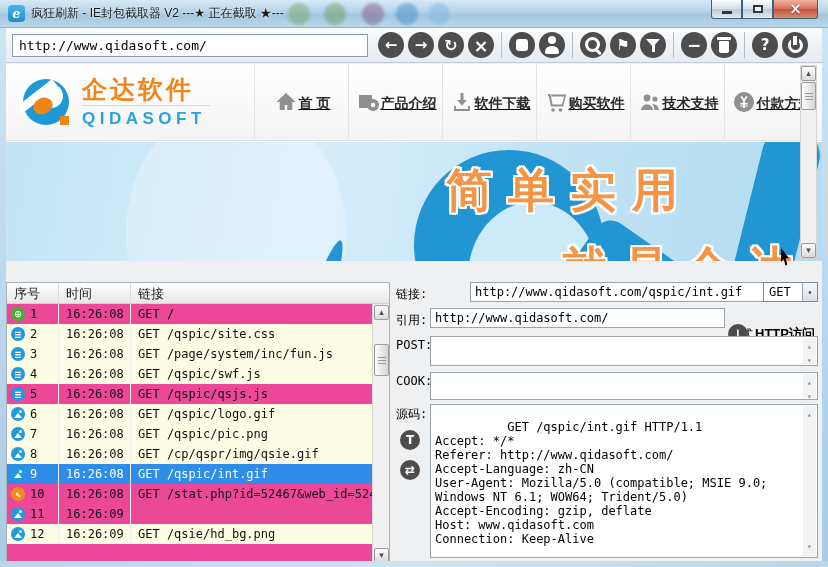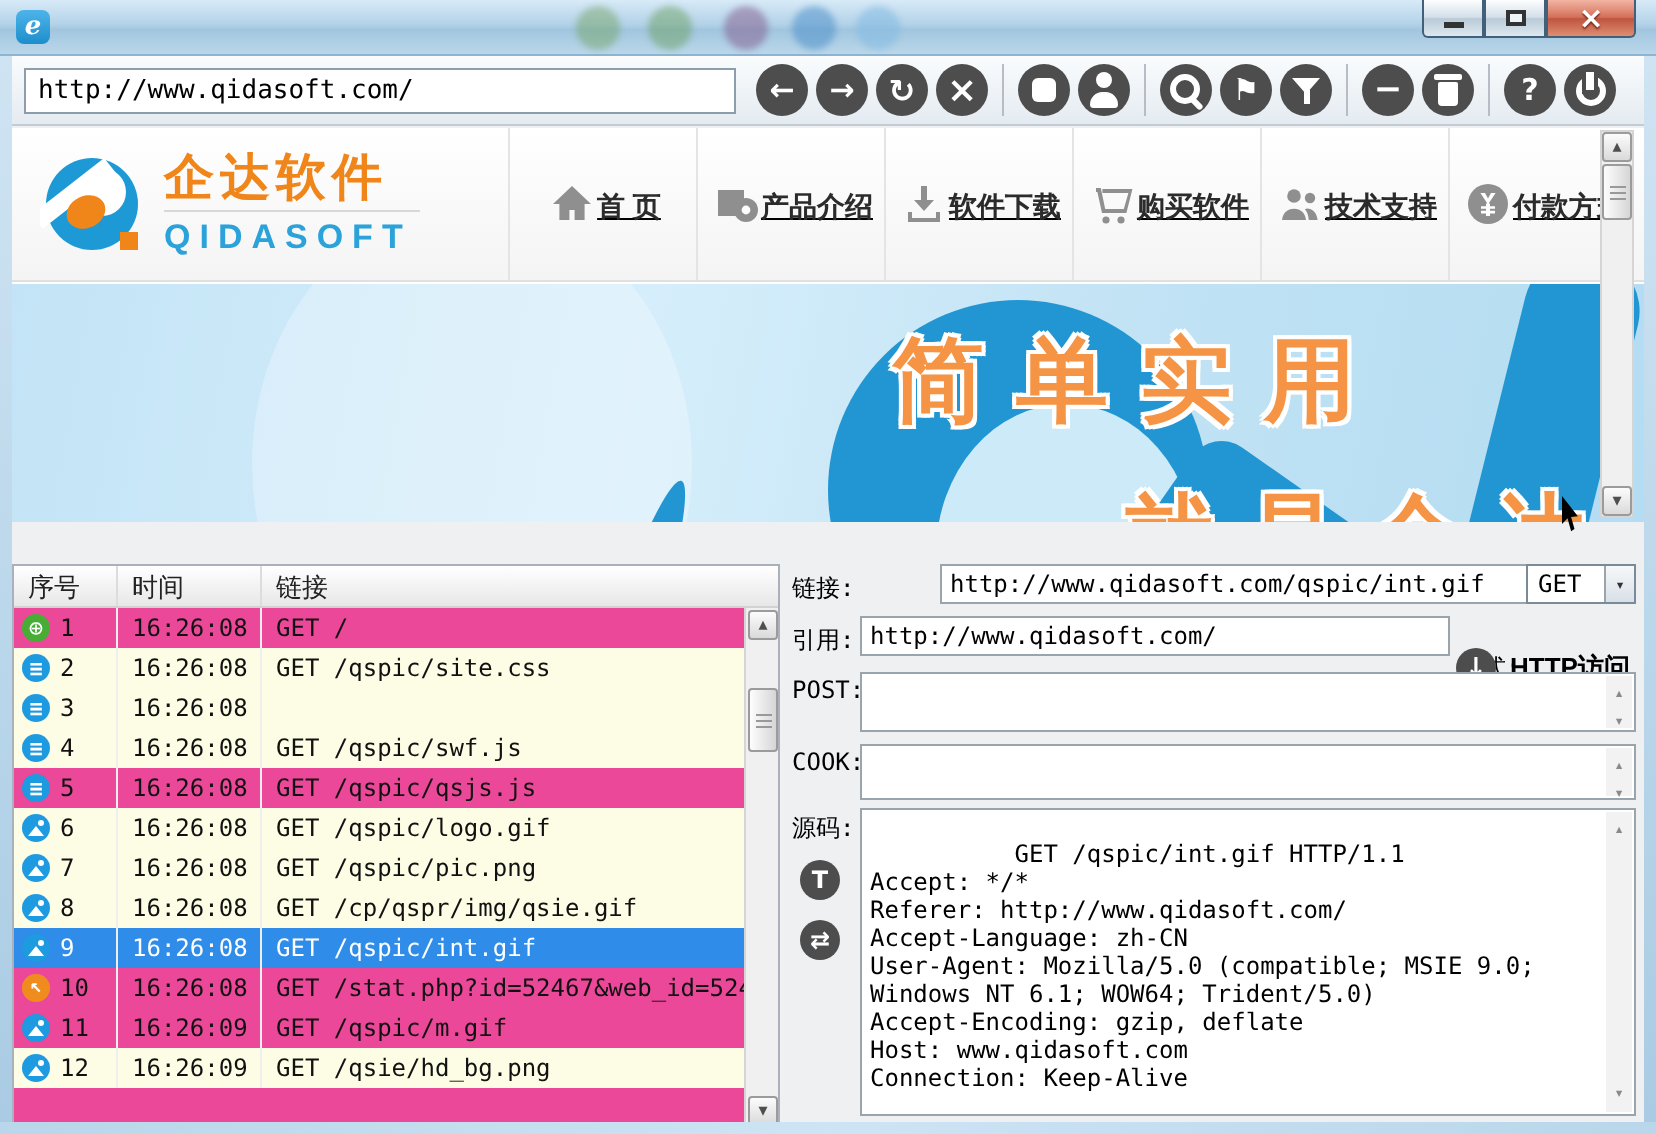--- a/index.html
+++ b/index.html
@@ -177,20 +177,21 @@
   .cursor{position:absolute;left:781px;top:248px;width:12px;height:18px;background:#000;z-index:50;
     clip-path:polygon(0 0,0 78%,23% 62%,38% 98%,52% 92%,38% 58%,66% 56%);}
 </style>
 </head>
 <body>
 
 <div class="window">
 
   <div class="titlebar">
     <span class="title-icon">e</span>
+    <span class="title-text">疯狂刷新 - IE封包截取器 V2  ---★ 正在截取 ★---</span>
     <span class="deco deco1"></span>
     <span class="deco deco2"></span>
     <span class="deco deco3"></span>
     <span class="deco deco4"></span>
     <span class="deco deco5"></span>
     <span class="win-controls">
       <button class="win-btn min">
           <span class="glyph-min"></span>
         </button>
       <button class="win-btn">
@@ -370,20 +371,21 @@
               </span>
     <span class="c-time">16:26:08</span>
     <span class="c-link">GET /qspic/site.css</span>
   </div>
             <div class="t-row shaded">
     <span class="c-num">
                 <i class="row-icon icon-script"></i>
                 <span>3</span>
               </span>
     <span class="c-time">16:26:08</span>
+    <span class="c-link">GET /page/system/inc/fun.js</span>
   </div>
             <div class="t-row shaded">
     <span class="c-num">
                 <i class="row-icon icon-script"></i>
                 <span>4</span>
               </span>
     <span class="c-time">16:26:08</span>
     <span class="c-link">GET /qspic/swf.js</span>
   </div>
             <div class="t-row">
@@ -433,21 +435,20 @@
               </span>
     <span class="c-time">16:26:08</span>
     <span class="c-link">GET /stat.php?id=52467&amp;web_id=52467</span>
   </div>
             <div class="t-row">
     <span class="c-num">
                 <i class="row-icon icon-image"></i>
                 <span>11</span>
               </span>
     <span class="c-time">16:26:09</span>
-    <span class="c-link">GET /qspic/m.gif</span>
   </div>
             <div class="t-row shaded">
     <span class="c-num">
                 <i class="row-icon icon-image"></i>
                 <span>12</span>
               </span>
     <span class="c-time">16:26:09</span>
     <span class="c-link">GET /qsie/hd_bg.png</span>
   </div>
           </div>

